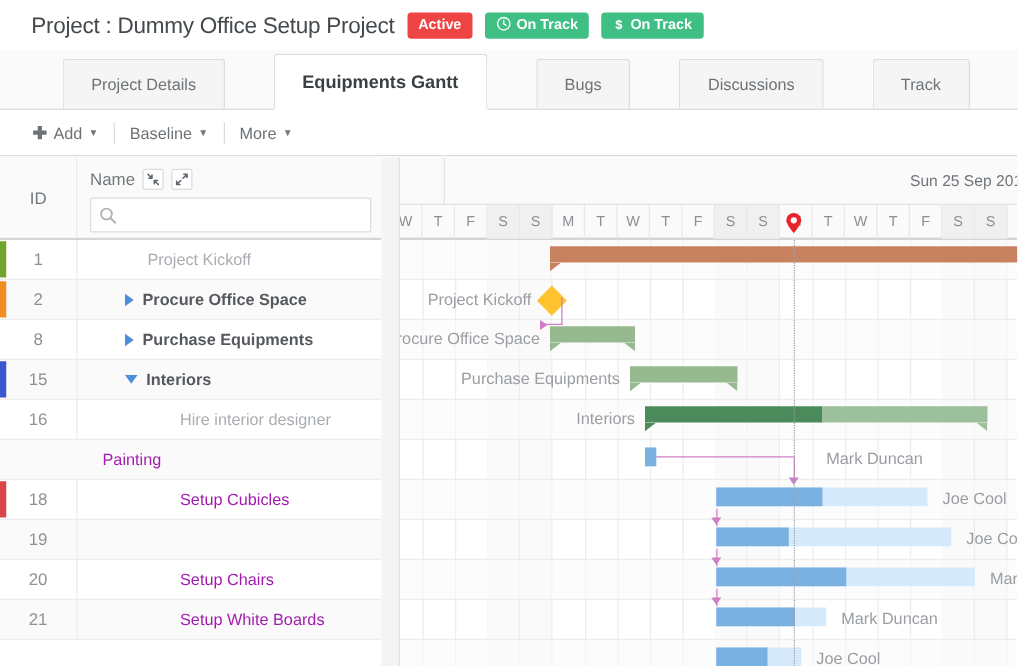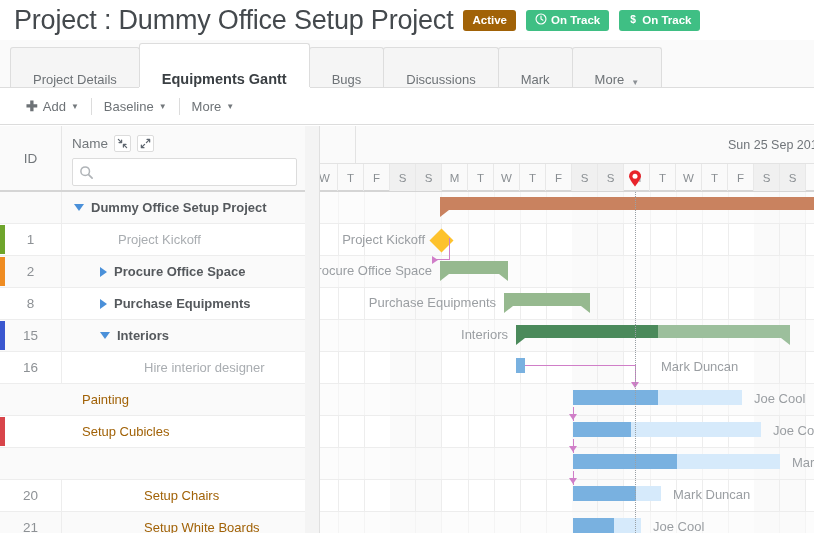--- a/index.html
+++ b/index.html
@@ -9,43 +9,44 @@
     background:#fff; color:#5f6468;
   }
   .app { position:relative; width:814px; height:533px; overflow:hidden; }
 
   
   .titlebar{
     height:40px; display:flex; align-items:center; padding:0 12px 0 14px;
     background:#fff; gap:10px;
   }
   .proj-title{
-    font-size:27px; font-weight:400; color:#44494d; letter-spacing:-.2px;
+    font-size:18px; font-weight:400; color:#44494d; letter-spacing:-.2px;
     white-space:nowrap;
+    margin-left:11px;
   }
   .badge{
     display:inline-flex; align-items:center; gap:4px;
     height:21px; padding:0 9px; border-radius:3px;
     font-size:11.5px; font-weight:bold; color:#fff; white-space:nowrap;
   }
-  .badge.grey{ background:#a16207; }
+  .badge.grey{ background:#ef4444; }
   .badge.green{ background:#3fbf84; }
   .badge .gi{ font-size:12px; line-height:1; display:inline-block; }
 
   
   .tabbar{
     height:48px; background:#fafafa; border-bottom:1px solid #ddd;
     display:flex; align-items:flex-end; padding-left:10px;
     position:relative;
   }
   .tab{
-    height:40px; padding:0 22px; display:flex; align-items:flex-end;
+    height:40px; padding:0 22px; display:flex; align-items:center;
     font-size:13px; color:#6d7276; background:#f5f5f5;
     border:1px solid #ddd; border-bottom:none; margin-right:-1px;
-    border-radius:3px 3px 0 0; white-space:nowrap; cursor:pointer;
+    border-radius:3px 3px 0 0; white-space:nowrap; cursor:pointer;margin-left:40px;
   }
   .tab.active{
     background:#fff; color:#3a3f43; font-weight:bold; font-size:14.5px;
     height:44px; position:relative; z-index:3;
     box-shadow:0 1px 0 0 #fff;
   }
   .tab .caret{ margin-left:7px; font-size:8px; color:#8b9095; }
   .tabbar::after{
     content:""; position:absolute; left:0; right:0; bottom:-1px; height:1px;
     background:#ddd; z-index:1;
@@ -103,21 +104,21 @@
     height:32px; display:flex; align-items:center; position:relative;
     border-bottom:1px solid #ededed; background:#fff;
   }
   .grow.alt{ background:#fafafa; }
   .grow .flag{ position:absolute; left:0; top:1px; bottom:1px; width:5px; }
   .gid{
     width:62px; flex:0 0 62px; text-align:center; font-size:13.5px;
     color:#8d9195; border-right:1px solid #ededed; align-self:stretch;
     display:flex; align-items:center; justify-content:center;
   }
-  .gname{ flex:1; display:flex; align-items:center; font-size:13px; color:#a16207; }
+  .gname{ flex:1; display:flex; align-items:center; font-size:13px; color:#a21caf; }
   .tri{ width:0; height:0; margin-right:7px; flex:0 0 auto; }
   .tri.down{ border-left:5.5px solid transparent; border-right:5.5px solid transparent; border-top:7px solid #4a90d9; }
   .tri.right{ border-top:5.5px solid transparent; border-bottom:5.5px solid transparent; border-left:7px solid #4a90d9; }
   .tri.none{ width:11px; height:1px; }
   .gname.bold{ font-weight:bold; color:#55595d; }
   .gname.dim{ color:#a9adb1; }
 
   
   .splitter{ width:15px; flex:0 0 15px; background:#f4f4f4; border-right:1px solid #e0e0e0; }
 
@@ -211,21 +212,21 @@
     <div class="tab active">
       <span>Equipments Gantt</span>
     </div>
     <div class="tab">
       <span>Bugs</span>
     </div>
     <div class="tab">
       <span>Discussions</span>
     </div>
     <div class="tab">
-      <span>Mark</span>
+      <span>Track</span>
     </div>
     <div class="tab">
       <span>More</span>
       <span class="caret">▼</span>
     </div>
   </div>
 
   <div class="toolbar">
     <div class="tb-btn">
       <span class="plus">✚</span>
@@ -270,27 +271,20 @@
               <svg width="15" height="15" viewBox="0 0 16 16">
                   <circle cx="6.6" cy="6.6" r="4.6" fill="none" stroke="#b0b4b8" stroke-width="1.6"></circle>
                   <path d="M10.2 10.2 L14 14" stroke="#b0b4b8" stroke-width="1.8" stroke-linecap="round"></path>
                 </svg>
             </span>
             <input type="text" value="" placeholder="" style="">
           </div>
         </div>
       </div>
       <div class="grid-body" id="grid-body">
-          <div class="grow alt">
-            <div class="gid"></div>
-            <div class="gname bold" style="padding-left: 12px;">
-              <span class="tri down"></span>
-              <span>Dummy Office Setup Project</span>
-            </div>
-          </div>
           <div class="grow">
             <div class="flag" style="background: rgb(111, 165, 44);"></div>
             <div class="gid">1</div>
             <div class="gname dim" style="padding-left: 38px;">
               <span class="tri none"></span>
               <span>Project Kickoff</span>
             </div>
           </div>
           <div class="grow alt">
             <div class="flag" style="background: rgb(239, 140, 34);"></div>
@@ -323,26 +317,28 @@
             </div>
           </div>
           <div class="grow alt">
             <div class="gname" style="padding-left: 64px;">
               <span class="tri none"></span>
               <span>Painting</span>
             </div>
           </div>
           <div class="grow">
             <div class="flag" style="background: rgb(216, 69, 74);"></div>
+            <div class="gid">18</div>
             <div class="gname" style="padding-left: 64px;">
               <span class="tri none"></span>
               <span>Setup Cubicles</span>
             </div>
           </div>
           <div class="grow alt">
+            <div class="gid">19</div>
           </div>
           <div class="grow">
             <div class="gid">20</div>
             <div class="gname" style="padding-left: 64px;">
               <span class="tri none"></span>
               <span>Setup Chairs</span>
             </div>
           </div>
           <div class="grow alt">
             <div class="gid">21</div>

